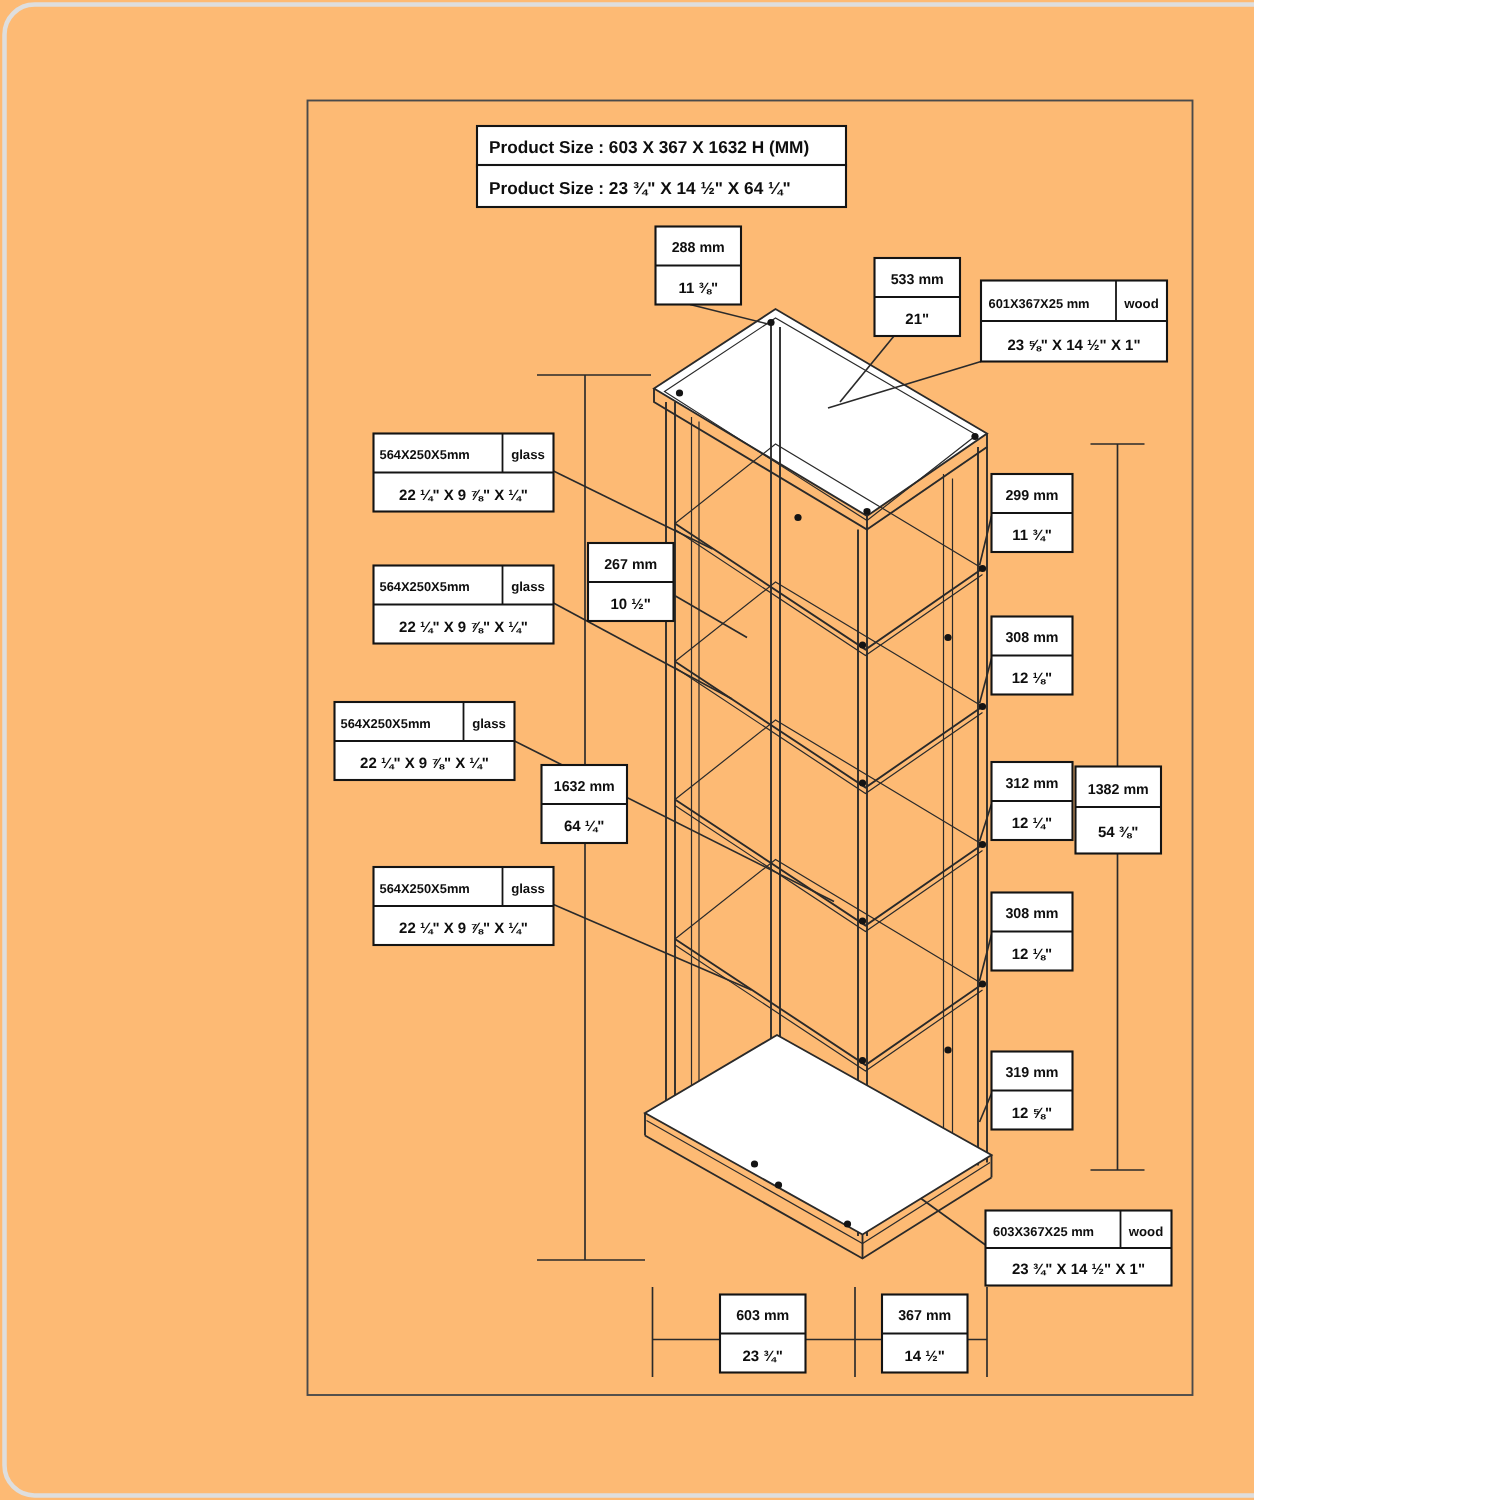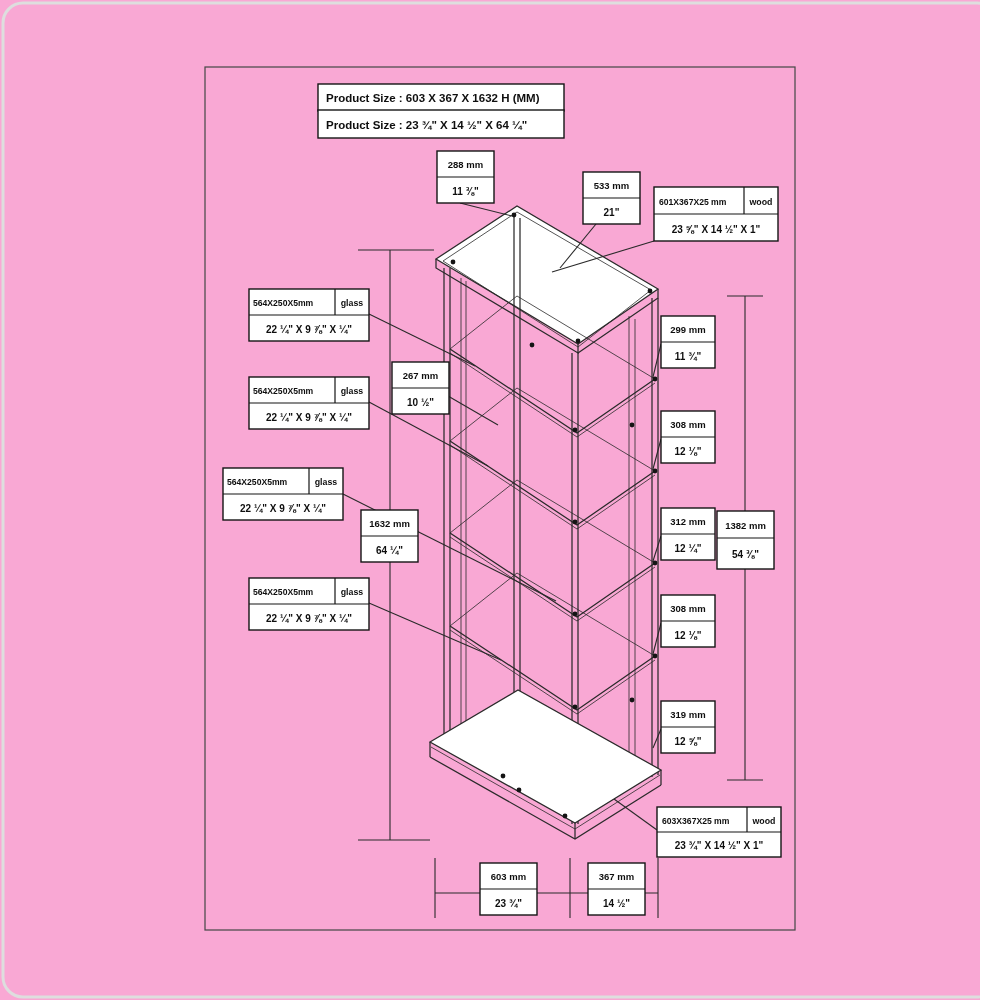--- a/index.html
+++ b/index.html
@@ -1,16 +1,16 @@
 <!DOCTYPE html>
 <html><head>
 <meta charset="utf-8">
 <style>
   html,body{margin:0;padding:0;background:#ffffff;}
-  .stage{width:980px;height:1000px;position:relative;background:#f9a8d4;overflow:hidden;}
+  .stage{width:836px;height:1000px;position:relative;background:#fdba74;overflow:hidden;}
   svg{display:block;}
   svg line, svg path, svg rect.frame{stroke:#2a2a2a;fill:none;}
   .thin{stroke-width:0.8;}
   .med{stroke-width:1.25;}
   .cb{fill:#ffffff;stroke:#141414;stroke-width:1.4;}
   .dv{stroke:#141414;stroke-width:1.2;}
   .dim{stroke:#2a2a2a;stroke-width:1.1;}
   .ldr{stroke:#2a2a2a;stroke-width:1.1;}
   .dot{fill:#141414;stroke:none;}
   text{font-family:"Liberation Sans","DejaVu Sans",sans-serif;font-weight:700;fill:#0e0e0e;}

